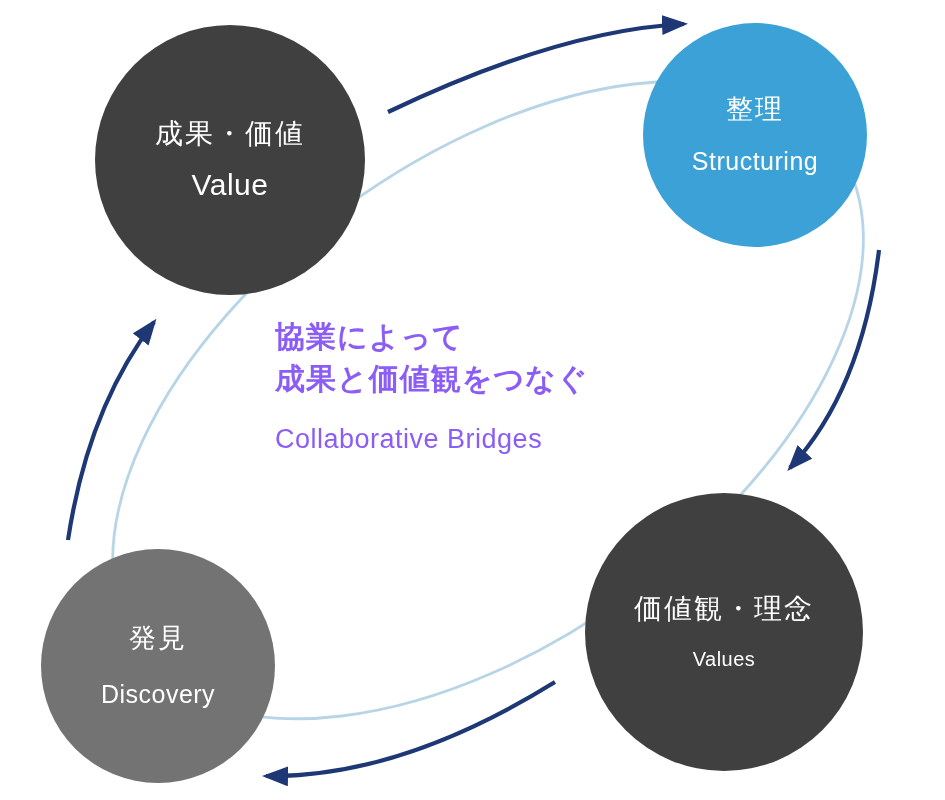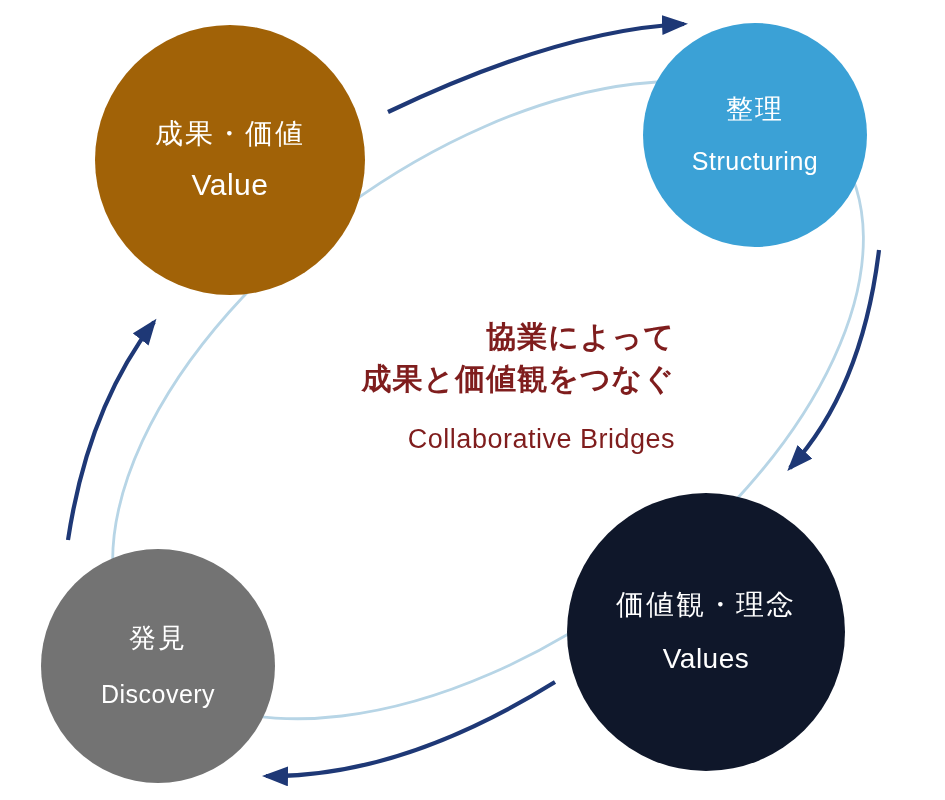--- a/index.html
+++ b/index.html
@@ -35,56 +35,56 @@
     font-weight: 500;
     letter-spacing: 2px;
   }
   .node .en {
     font-weight: 400;
     letter-spacing: 0.5px;
   }
   .node--value {
     left: 95px; top: 25px;
     width: 270px; height: 270px;
-    background: #a16207;
+    background: #404040;
   }
   .node--value .jp { font-size: 28px; }
   .node--value .en { font-size: 30px; margin-top: 22px; }
 
   .node--structuring {
     left: 643px; top: 23px;
     width: 224px; height: 224px;
     background: #3ba1d6;
   }
   .node--structuring .jp { font-size: 27px; }
   .node--structuring .en { font-size: 25px; margin-top: 26px; }
 
   .node--values {
-    left: 567px; top: 493px;
+    left: 585px; top: 493px;
     width: 278px; height: 278px;
-    background: #0f172a;
+    background: #404040;
   }
   .node--values .jp { font-size: 28px; }
-  .node--values .en { font-size: 28px; margin-top: 26px; }
+  .node--values .en { font-size: 20px; margin-top: 26px; }
 
   .node--discovery {
     left: 41px; top: 549px;
     width: 234px; height: 234px;
     background: #737373;
   }
   .node--discovery .jp { font-size: 27px; }
   .node--discovery .en { font-size: 25px; margin-top: 30px; }
 
   .center-message {
     position: absolute;
     left: 275px;
     top: 316px;
     width: 400px;
-    text-align: right;
-    color: #7f1d1d;
+    text-align: left;
+    color: #8b5cf6;
   }
   .center-message .jp-line {
     font-size: 30px;
     font-weight: 700;
     line-height: 42px;
     letter-spacing: 1px;
   }
   .center-message .en-line {
     font-size: 27px;
     font-weight: 500;

